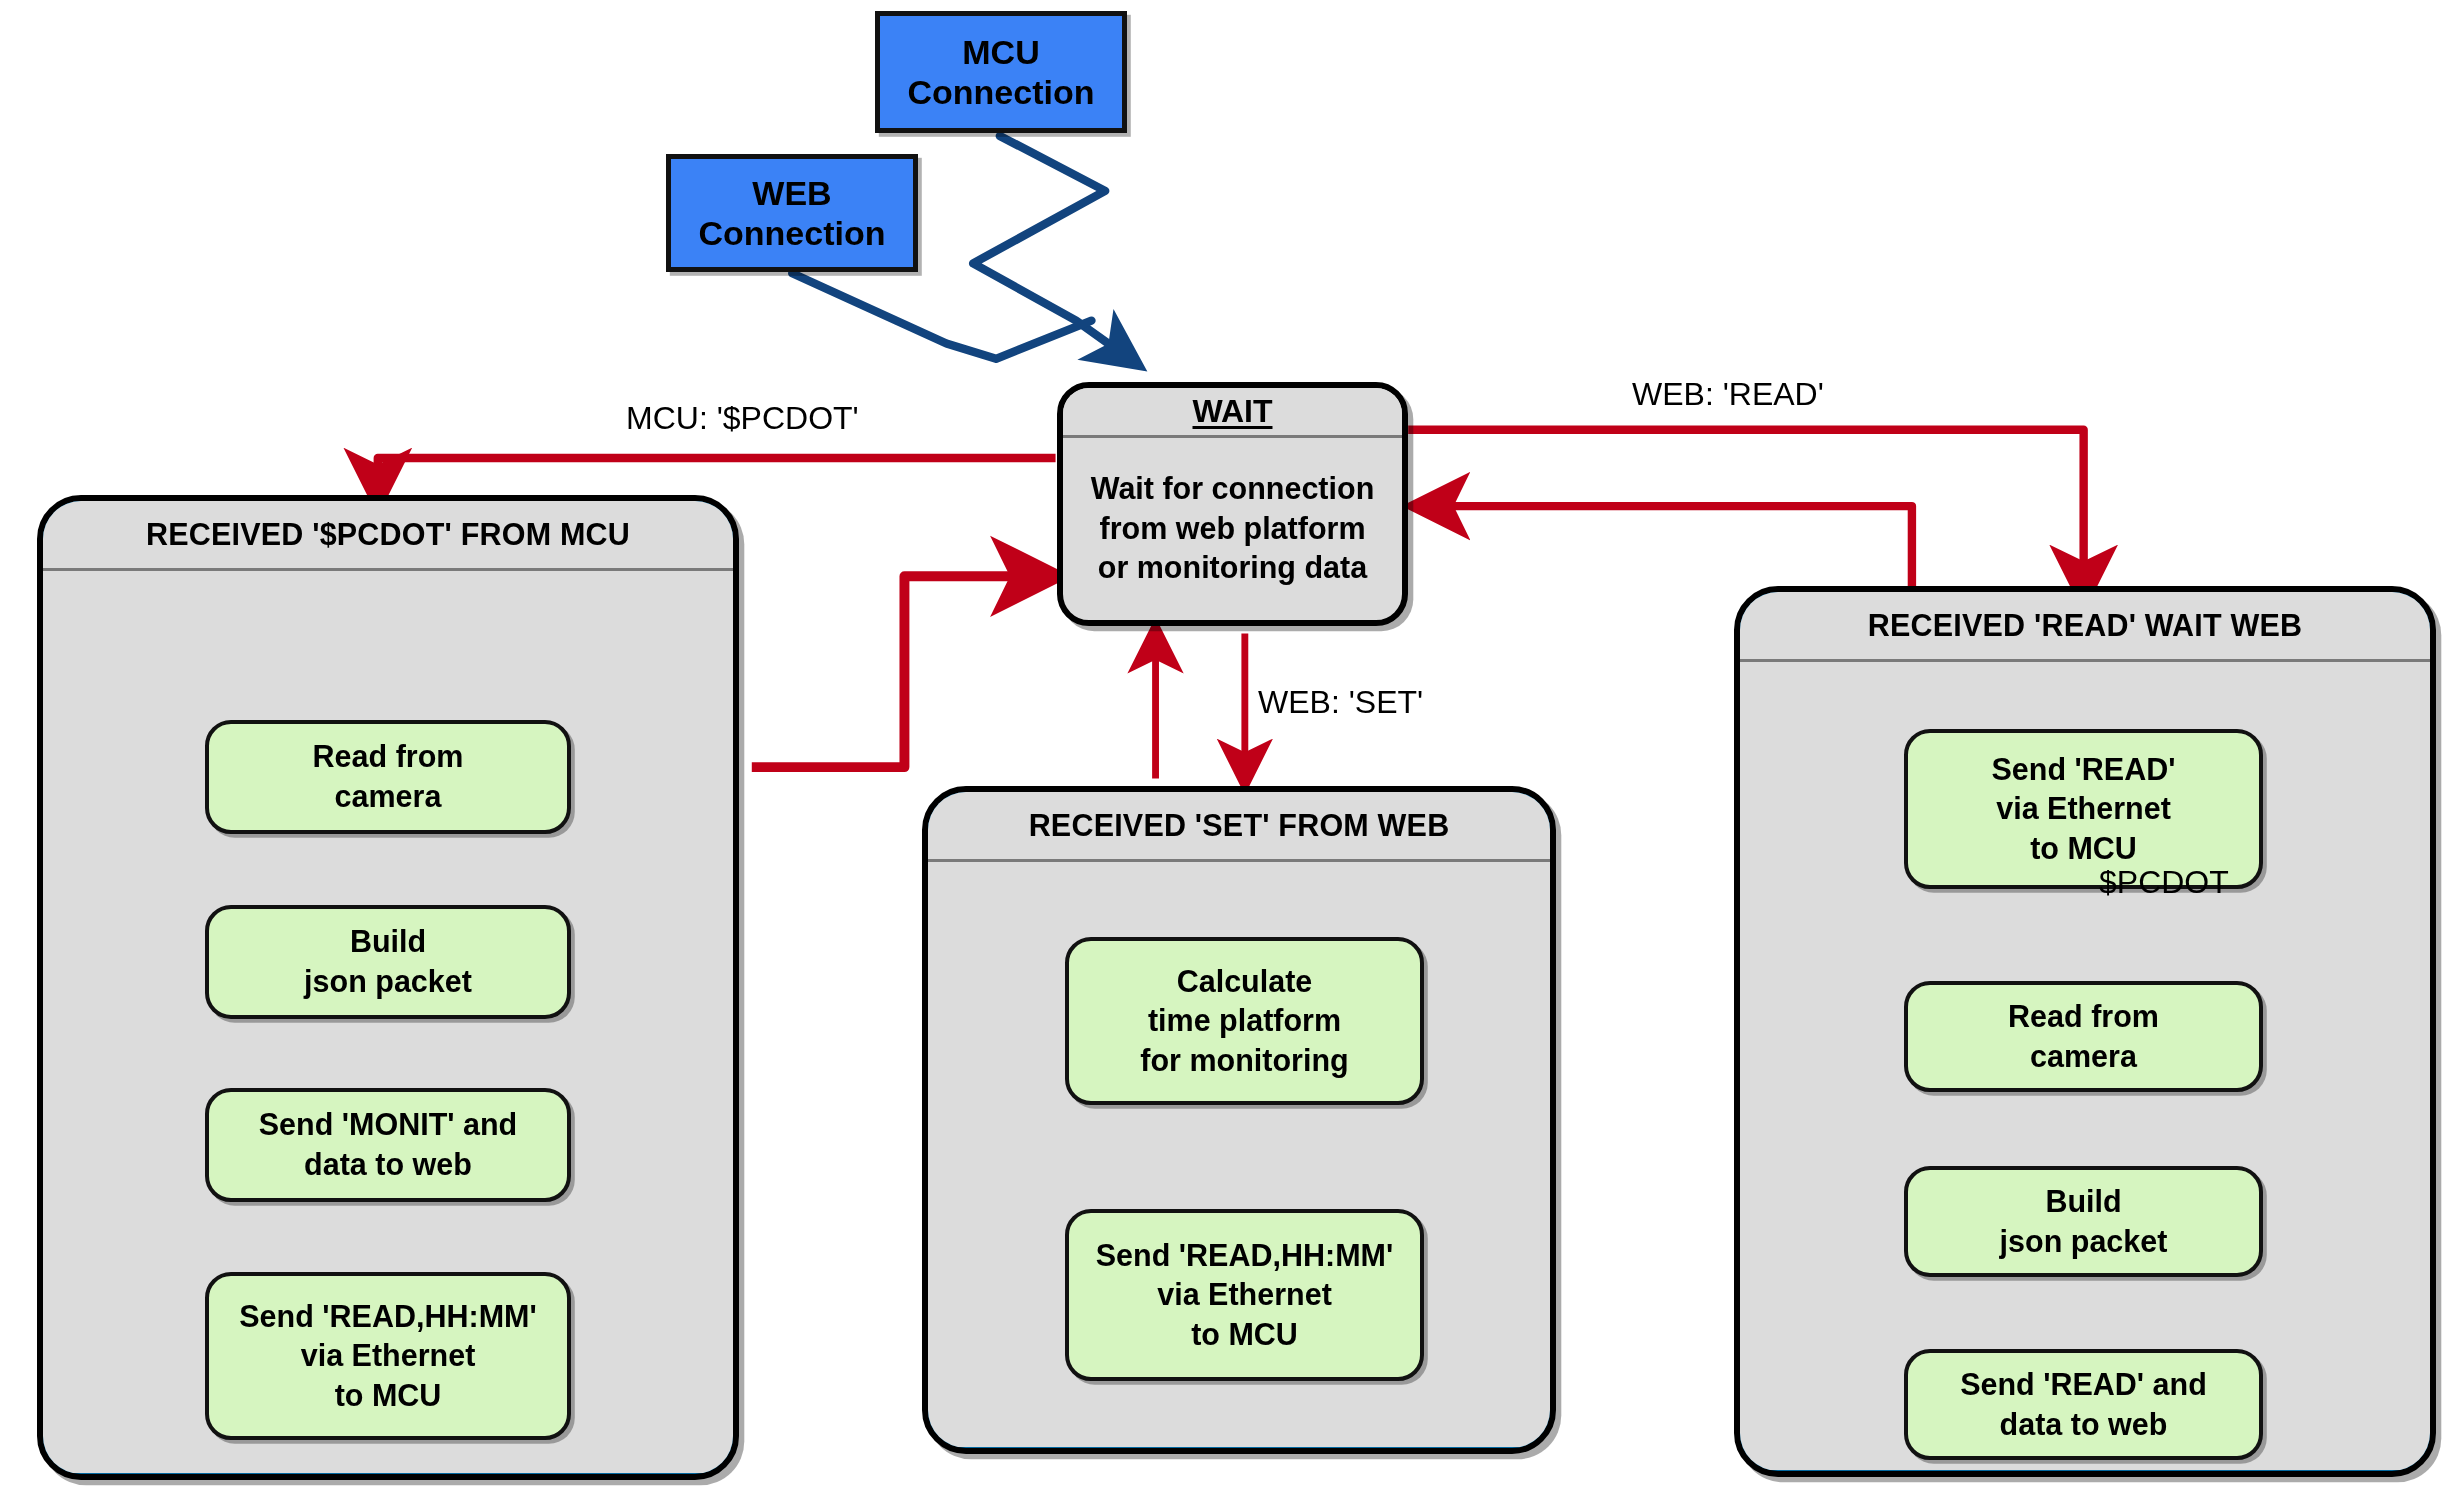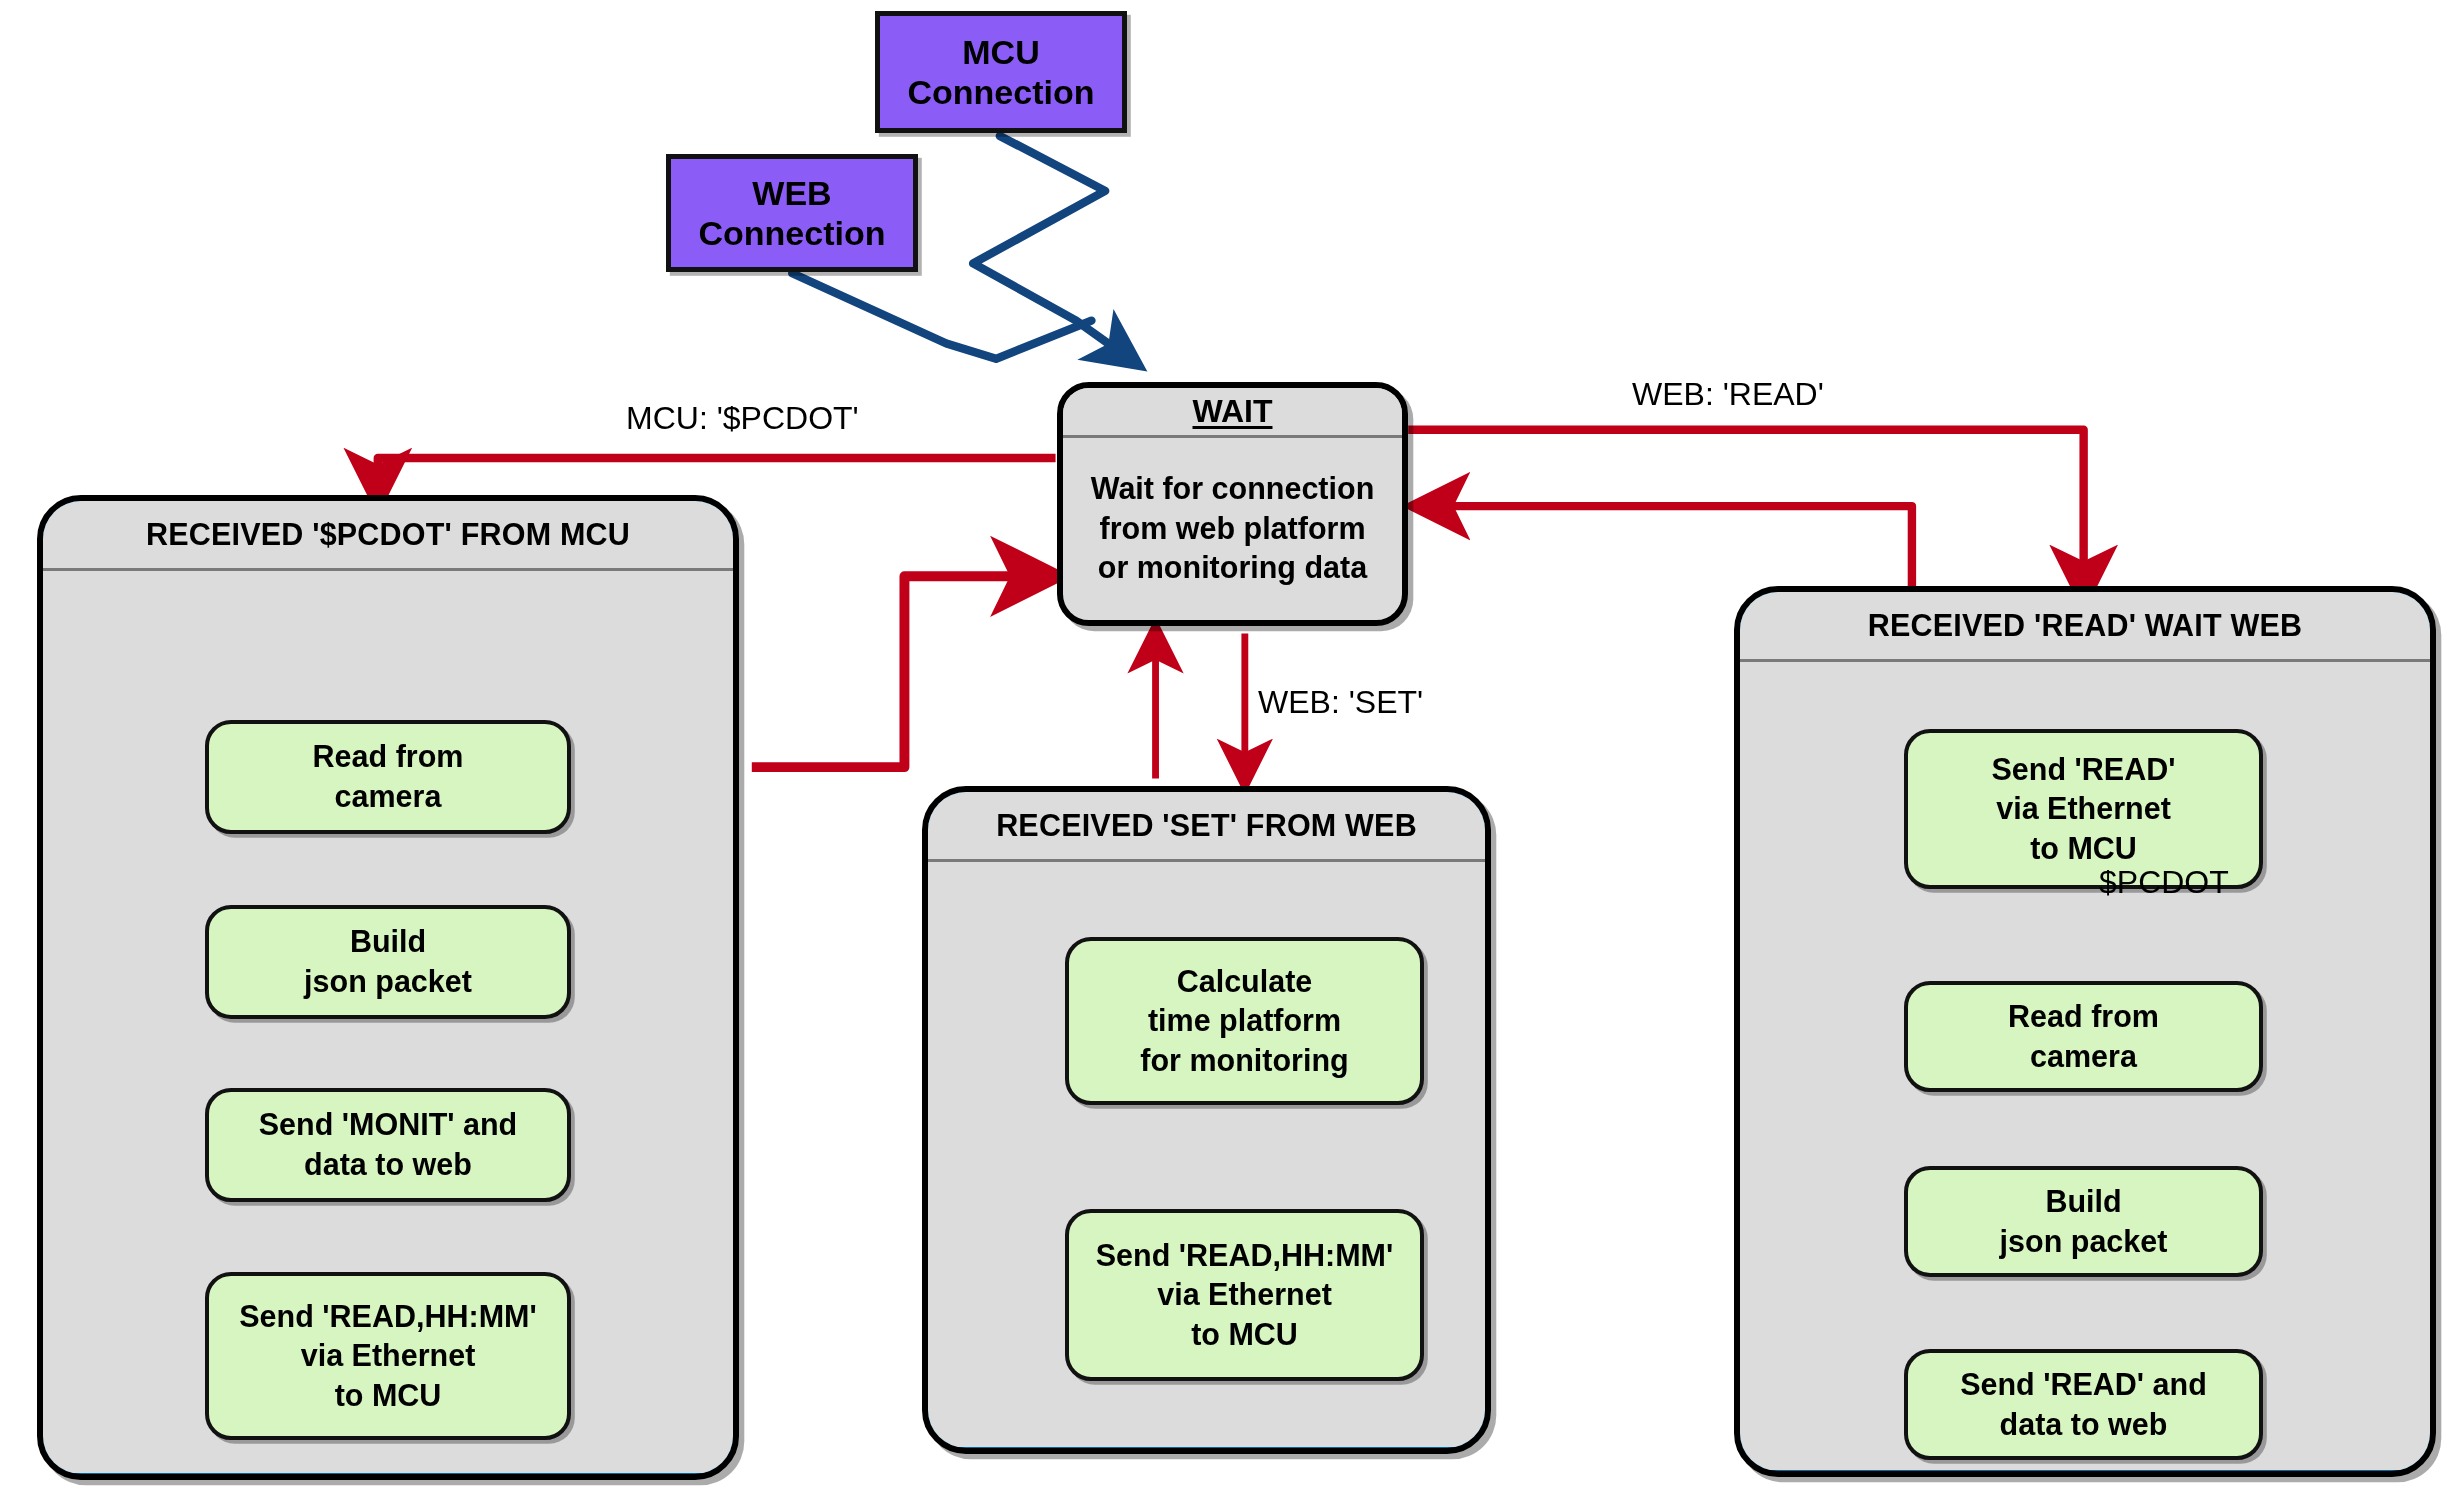--- a/index.html
+++ b/index.html
@@ -7,21 +7,21 @@
        font-family:"Liberation Sans","DejaVu Sans",sans-serif;}
 
   #canvas{position:absolute;inset:0;width:2450px;height:1506px;}
 
   svg.wires{position:absolute;left:0;top:0;width:2450px;height:1506px;pointer-events:none;}
 
   
   .node{position:absolute;box-sizing:border-box;}
 
   .blue-box{
-    background:#8b5cf6;
+    background:#3b82f6;
     border:5.3px solid #111111;
     box-shadow:3.8px 3.8px 0 0 rgba(0,0,0,0.30);
     display:flex;align-items:center;justify-content:center;
     text-align:center;color:#000;font-weight:bold;line-height:1.18;
   }
 
   .state-panel{
     background:#0369a1;
     border:6.9px solid #000000;
     border-radius:44px;
@@ -197,21 +197,21 @@
         <div>
           <div>Send 'READ,HH:MM'</div>
           <div>via Ethernet</div>
           <div>to MCU</div>
         </div>
       </div>
 
     </div>
   </div>
 
-  <div class="node state-panel" style="left:922px;top:786px;width:569px;height:668px;">
+  <div class="node state-panel" style="left:922px;top:786px;width:634px;height:668px;">
     <div class="panel-title f40">RECEIVED 'SET' FROM WEB</div>
     <div class="panel-body">
 
       <div class="act-box f40" style="left:137px;top:75px;width:359px;height:168px;">
         <div>
           <div>Calculate</div>
           <div>time platform</div>
           <div>for monitoring</div>
         </div>
       </div>

